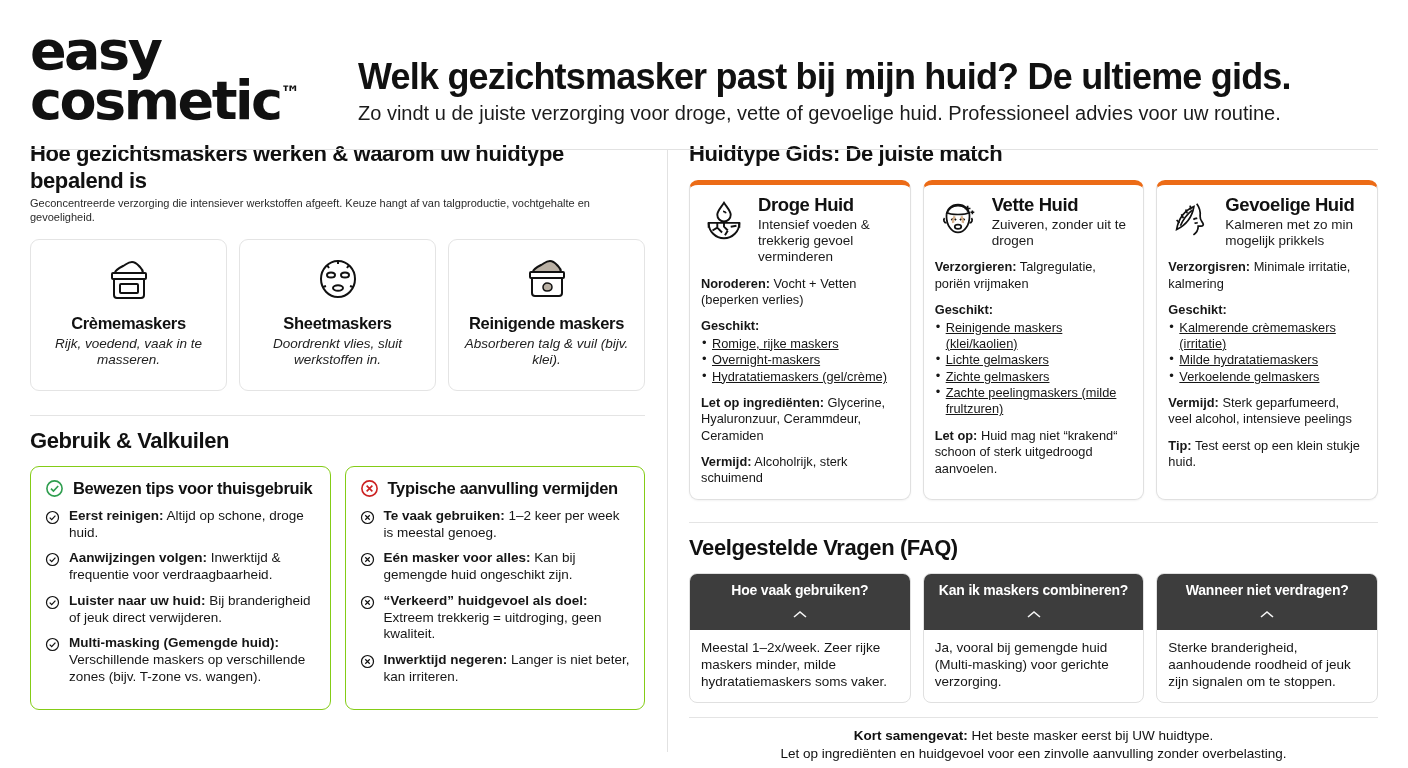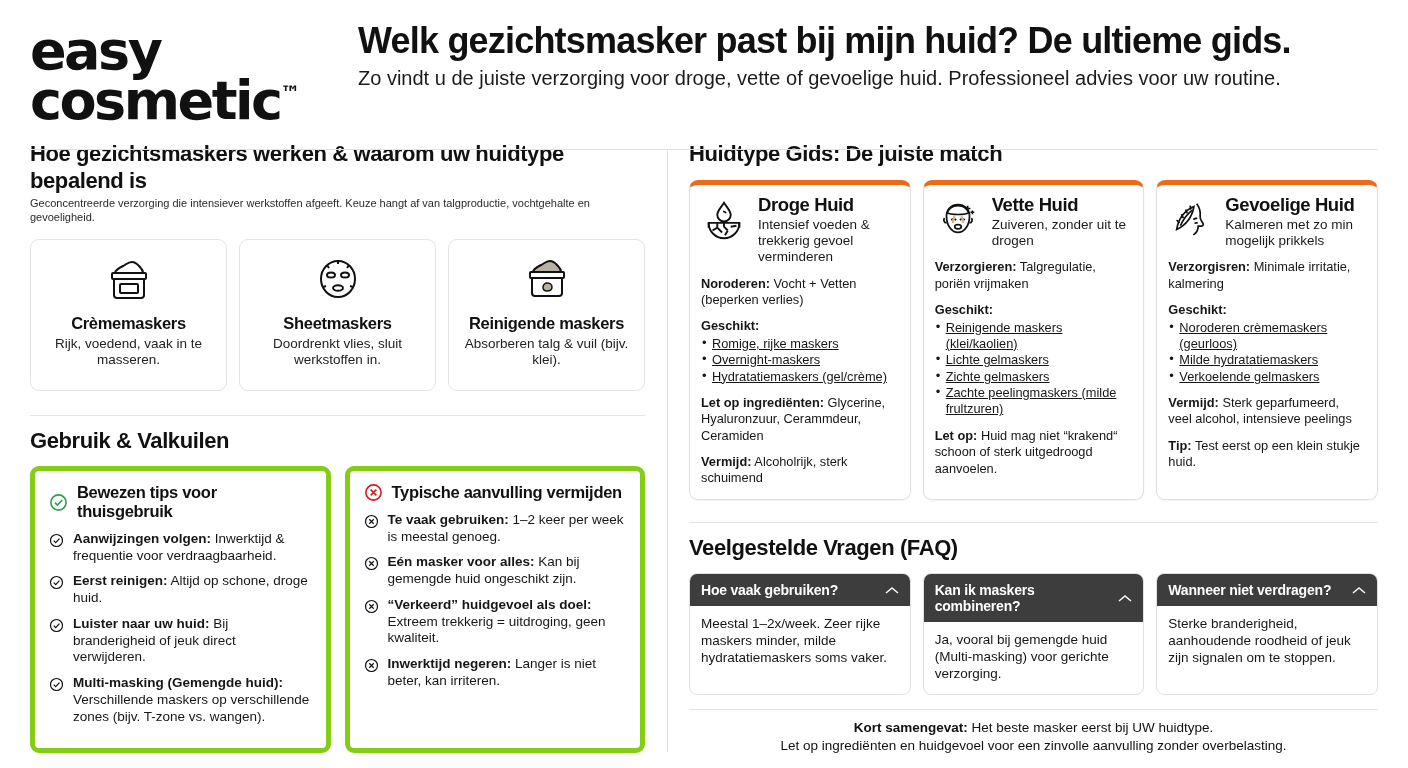--- a/index.html
+++ b/index.html
@@ -6,21 +6,21 @@
   html, body {
     width: 1408px; height: 768px;
     background: #ffffff;
     font-family: "Liberation Sans", sans-serif;
     color: #111111;
     overflow: hidden;
   }
   .page { position: relative; width: 1408px; height: 768px; }
 
   
-  .header { display: flex; align-items: flex-start; padding: 18px 30px 0 30px; }
+  .header { display: flex; align-items: flex-end; padding: 18px 30px 0 30px; }
   .brand { width: 320px; flex: 0 0 320px; padding-top: 8px; }
   .brand-logo {
     font-family: "DejaVu Sans", sans-serif;
     font-weight: 700;
     font-size: 54px;
     line-height: 0.92;
     letter-spacing: -2.5px;
     color: #111;
   }
   .brand-logo .l2 { position: relative; display: inline-block; }
@@ -58,27 +58,27 @@
 
   
   .mask-grid { display: flex; gap: 12px; margin-top: 14px; }
   .mask-card {
     flex: 1; border: 1px solid #e4e4e4; border-radius: 9px;
     background: #fff; padding: 10px 8px 12px; text-align: center;
     min-height: 152px; display: flex; flex-direction: column; align-items: center;
   }
   .mask-icon { height: 58px; display: flex; align-items: center; justify-content: center; }
   .mask-title { font-size: 16.5px; font-weight: 700; margin-top: 6px; letter-spacing: -0.3px; }
-  .mask-desc { font-size: 13.5px; color: #222; margin-top: 3px; line-height: 1.22; }
+  .mask-desc { font-size: 13.5px; color: #222; margin-top: 3px; line-height: 1.22; font-style: italic; }
 
   
   .sec2 { margin-top: 24px; }
   .panel-grid { display: flex; gap: 14px; margin-top: 12px; }
   .panel {
-    flex: 1; border: 5px solid #84cc16; border-radius: 9px; background: #fff;
+    flex: 1; border: 1px solid #84cc16; border-radius: 9px; background: #fff;
     padding: 12px 14px 14px;
   }
   .panel-head { display: flex; align-items: center; gap: 9px; margin-bottom: 10px; }
   .panel-head-txt { font-size: 16.5px; font-weight: 700; letter-spacing: -0.3px; }
   .bullet { display: flex; gap: 8px; margin-bottom: 9px; align-items: flex-start; }
   .bullet .bi { flex: 0 0 16px; margin-top: 2px; }
   .bullet .bt { font-size: 13.5px; line-height: 1.24; color: #161616; }
   .bullet .bt b { font-weight: 700; }
 
   .ic-circle { display:block; }
@@ -106,21 +106,21 @@
   
   .sec3 { margin-top: 22px; }
   .faq-grid { display: flex; gap: 12px; margin-top: 12px; }
   .faq-card {
     flex: 1; border: 1px solid #e0e0e0; border-radius: 8px; background: #fff;
     overflow: hidden;
   }
   .faq-q {
     background: #3d3d3d; color: #fff; font-size: 14px; font-weight: 700;
     padding: 8px 11px; display: flex; align-items: center; justify-content: space-between;
-    gap: 8px; letter-spacing: -0.2px;
+    gap: 8px; letter-spacing: -0.2px; flex-direction: column;
   }
   .chev { flex: 0 0 auto; opacity: 0.95; }
   .faq-a { padding: 9px 11px 12px; font-size: 13.5px; line-height: 1.26; color: #161616; }
 
   .foot-rule { margin-top: 14px; border-top: 1px solid #e4e4e4; }
   .foot {
     text-align: center; font-size: 13.5px; line-height: 1.35; padding-top: 9px; color: #111;
   }
   .foot b { font-weight: 700; margin-top: 31px; }
 </style>
@@ -213,28 +213,28 @@
                 </svg>
               </span>
               <span class="panel-head-txt">Bewezen tips voor thuisgebruik</span>
             </div>
 
             <div class="bullet">
               <span class="bi"><svg width="15" height="15" viewBox="0 0 20 20" fill="none" stroke="#111" stroke-width="1.6">
                     <circle cx="10" cy="10" r="8"></circle>
                     <path d="M6.3 10.2l2.6 2.6 5-5.4"></path>
                   </svg></span>
+              <span class="bt"><b>Eerst reinigen:</b><span> Altijd op schone, droge huid.</span></span>
+            </div>
+            <div class="bullet">
+              <span class="bi"><svg width="15" height="15" viewBox="0 0 20 20" fill="none" stroke="#111" stroke-width="1.6">
+                    <circle cx="10" cy="10" r="8"></circle>
+                    <path d="M6.3 10.2l2.6 2.6 5-5.4"></path>
+                  </svg></span>
               <span class="bt"><b>Aanwijzingen volgen:</b><span> Inwerktijd &amp; frequentie voor verdraagbaarheid.</span></span>
-            </div>
-            <div class="bullet">
-              <span class="bi"><svg width="15" height="15" viewBox="0 0 20 20" fill="none" stroke="#111" stroke-width="1.6">
-                    <circle cx="10" cy="10" r="8"></circle>
-                    <path d="M6.3 10.2l2.6 2.6 5-5.4"></path>
-                  </svg></span>
-              <span class="bt"><b>Eerst reinigen:</b><span> Altijd op schone, droge huid.</span></span>
             </div>
             <div class="bullet">
               <span class="bi"><svg width="15" height="15" viewBox="0 0 20 20" fill="none" stroke="#111" stroke-width="1.6">
                     <circle cx="10" cy="10" r="8"></circle>
                     <path d="M6.3 10.2l2.6 2.6 5-5.4"></path>
                   </svg></span>
               <span class="bt"><b>Luister naar uw huid:</b><span> Bij branderigheid of jeuk direct verwijderen.</span></span>
             </div>
             <div class="bullet">
               <span class="bi"><svg width="15" height="15" viewBox="0 0 20 20" fill="none" stroke="#111" stroke-width="1.6">
@@ -383,21 +383,21 @@
               <div class="skin-name">Gevoelige Huid</div>
               <div class="skin-tag">Kalmeren met zo min mogelijk prikkels</div>
             </div>
           </div>
           <div class="skin-block">
             <b>Verzorgisren:</b><span> Minimale irritatie, kalmering</span>
           </div>
           <div class="skin-block">
             <b>Geschikt:</b>
             <ul>
-              <li>Noroderen crèmemaskers (geurloos)</li>
+              <li>Kalmerende crèmemaskers (irritatie)</li>
               <li>Milde hydratatiemaskers</li>
               <li>Verkoelende gelmaskers</li>
             </ul>
           </div>
           <div class="skin-block">
             <b>Vermijd:</b><span> Sterk geparfumeerd, veel alcohol, intensieve peelings</span>
           </div>
           <div class="skin-block">
             <b>Tip:</b><span> Test eerst op een klein stukje huid.</span>
           </div>

